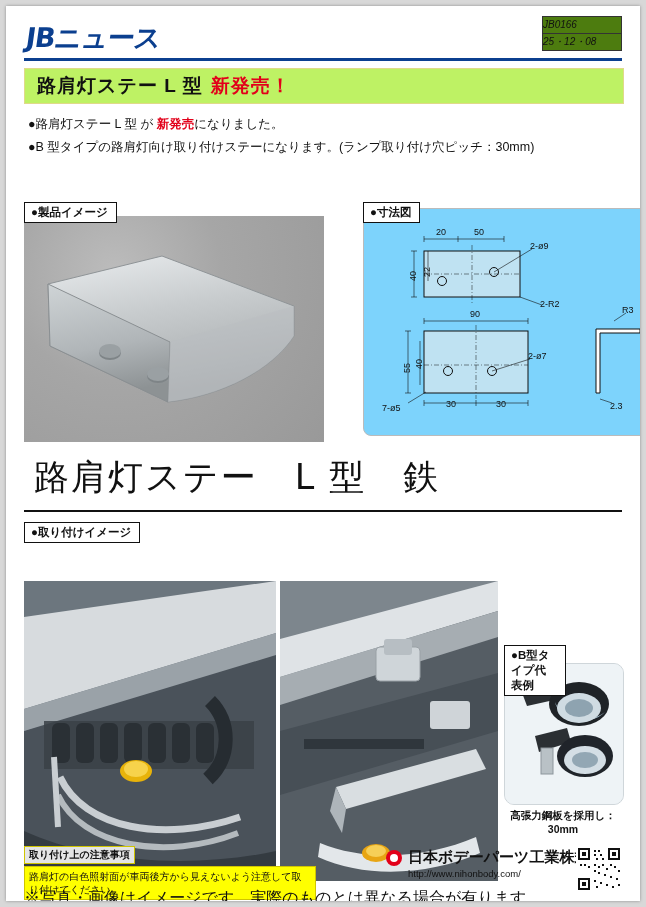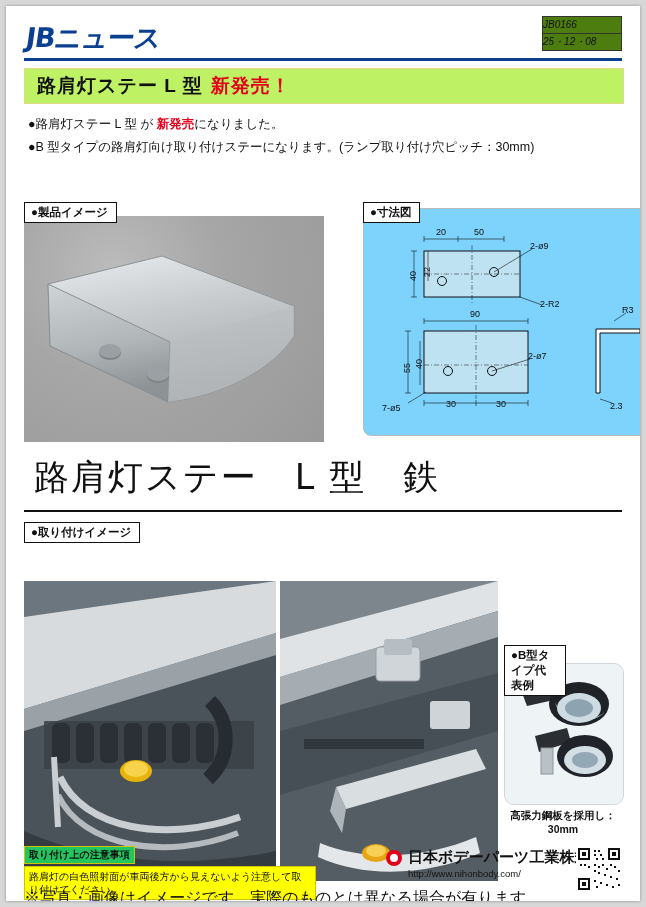--- a/index.html
+++ b/index.html
@@ -104,21 +104,21 @@
     background:#e8eef2;border:1px solid #cfd6da;border-radius:10px;overflow:hidden;
   }
   .btype-cap{
     position:absolute;left:480px;top:228px;width:118px;text-align:center;
     font-size:10.5px;font-weight:bold;color:#111;
   }
 
   
   .caution{position:absolute;left:18px;top:838px;width:300px;}
   .caution-title{
-    display:inline-block;background:#22c55e;border:1px solid #cfc400;
+    display:inline-block;background:#e5e5e5;border:1px solid #cfc400;
     font-size:10px;font-weight:bold;color:#111;padding:1px 4px;
   }
   .caution-body{
     margin-top:2px;background:#ffff00;border:1px solid #cfc400;
     font-size:10px;color:#111;line-height:13px;padding:3px 4px;width:282px;
   }
   .note{
     position:absolute;left:18px;top:882px;font-size:16px;color:#111;
   }
 

